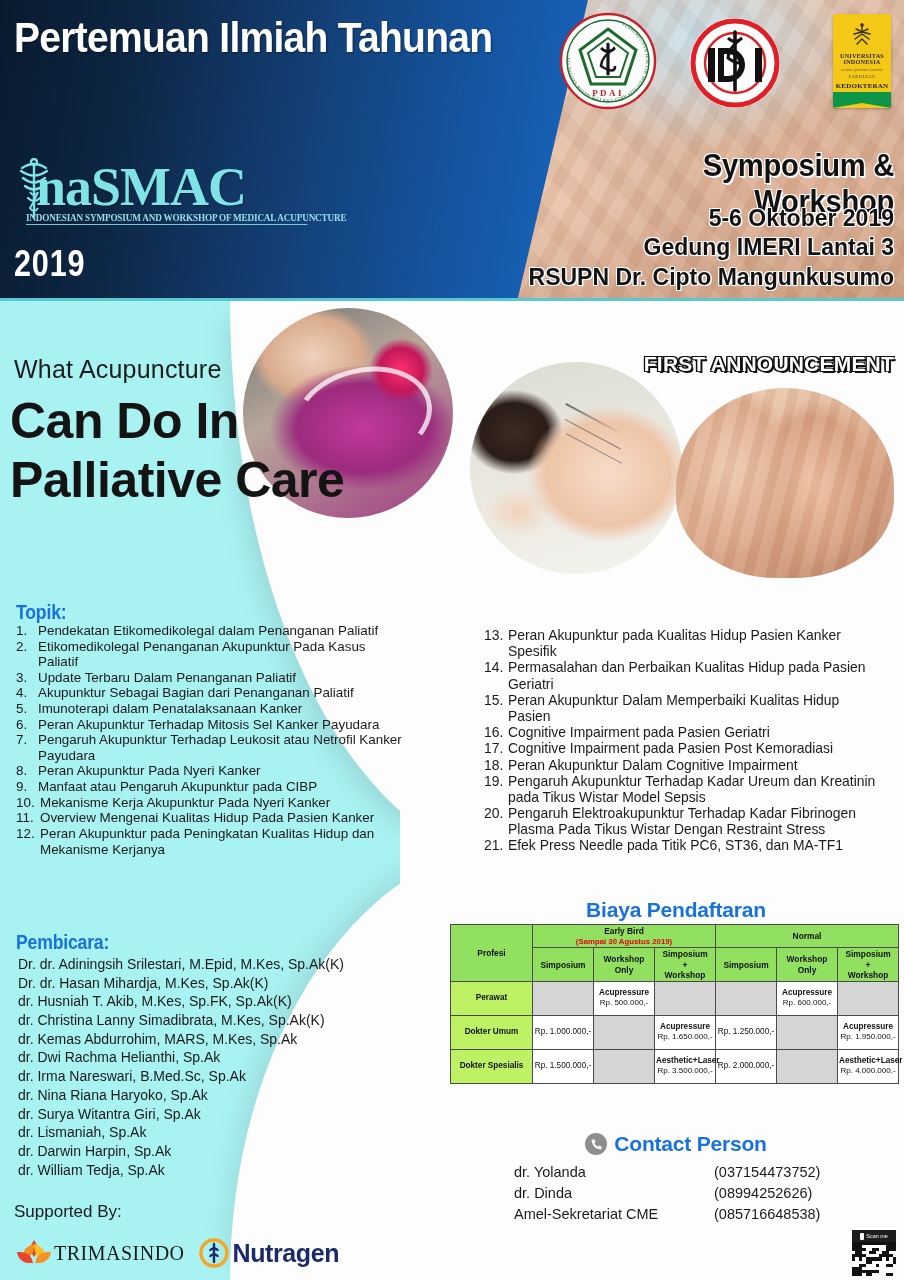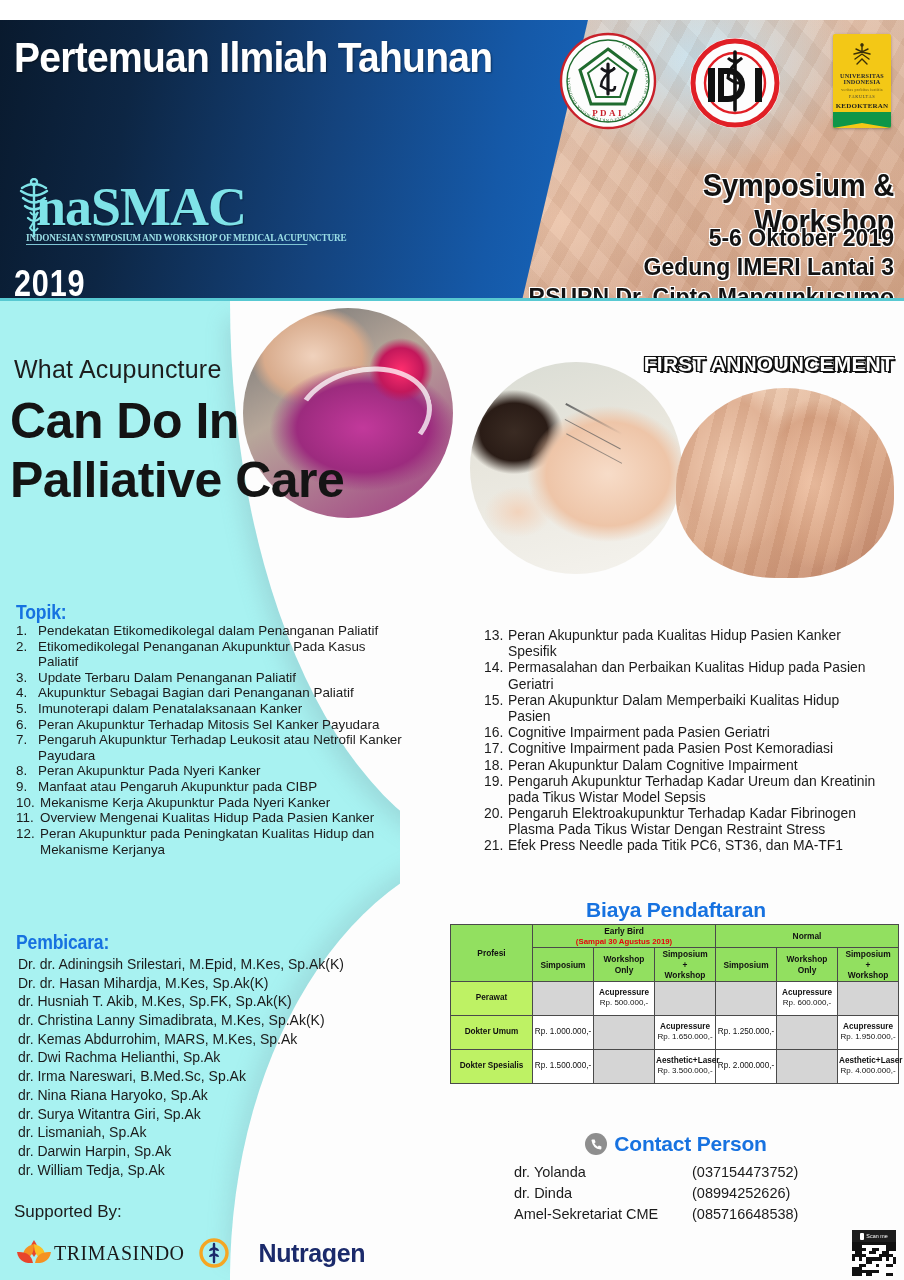--- a/index.html
+++ b/index.html
@@ -15,21 +15,20 @@
     width: 904px; height: 1280px;
     overflow: hidden;
     background: #ffffff;
   }
 
   
   .header {
     position: absolute; left: 0; top: 0;
     width: 904px; height: 310px;
     overflow: hidden;
-    margin-top: 20px;
   }
   .header-photo {
     position: absolute; left: 0; top: 0;
     width: 904px; height: 300px;
     background:
       radial-gradient(ellipse 220px 160px at 700px 40px, rgba(196,228,244,.95), rgba(196,228,244,0) 70%),
       radial-gradient(ellipse 180px 150px at 560px 200px, rgba(236,196,170,.95), rgba(236,196,170,0) 72%),
       radial-gradient(ellipse 230px 170px at 790px 180px, rgba(223,176,148,.95), rgba(223,176,148,0) 72%),
       radial-gradient(ellipse 200px 130px at 640px 280px, rgba(214,166,140,.9), rgba(214,166,140,0) 72%),
       linear-gradient(160deg, #cfe3f0 0%, #e3c3ae 45%, #cb9b7c 100%);
@@ -284,21 +283,21 @@
     color: #1b1b1b; font-size: 17px;
   }
   .sponsors { position: absolute; left: 14px; top: 1236px; display: flex; align-items: center; gap: 14px; }
   .spon-trimasindo { display: flex; align-items: center; }
   .spon-name-tri {
     font-family: "Liberation Serif", serif;
     font-size: 20px; color: #1a1a1a; letter-spacing: .5px;
   }
   .spon-nutragen { display: flex; align-items: center; gap: 4px; }
   .spon-name-nut {
-    font-size: 25px; font-weight: 700; color: #1b2a6b; letter-spacing: -0.4px; margin-left: 26px;
+    font-size: 25px; font-weight: 700; color: #1b2a6b; letter-spacing: -0.4px;
   }
 
   
   .biaya-head {
     position: absolute; left: 448px; top: 898px; width: 456px;
     text-align: center;
     color: #1772e0; font-size: 21px; font-weight: 900;
     font-stretch: condensed; letter-spacing: -0.2px;
   }
   .fee-table {
@@ -335,21 +334,21 @@
     font-stretch: condensed; letter-spacing: -0.2px;
   }
   .phone-badge {
     width: 22px; height: 22px; border-radius: 50%;
     background: #8e8e8e; display: flex; align-items: center; justify-content: center;
   }
   .contact-rows {
     position: absolute; left: 514px; top: 1162px; width: 340px;
     color: #1b1b1b; font-size: 14.5px; line-height: 1.45;
   }
-  .c-row { display: flex; }
+  .c-row { display: flex; gap: 22px; }
   .c-name { width: 178px; flex: 0 0 178px; }
 
   
   .qr-box { position: absolute; left: 852px; top: 1230px; width: 44px; height: 46px; }
   .qr-label {
     width: 44px; height: 12px; background: #1d1d1d; color: #fff;
     font-size: 5.4px; display: flex; align-items: center; justify-content: center; gap: 2px;
   }
   .qr-grid {
     width: 44px; height: 34px; background: #fff;

